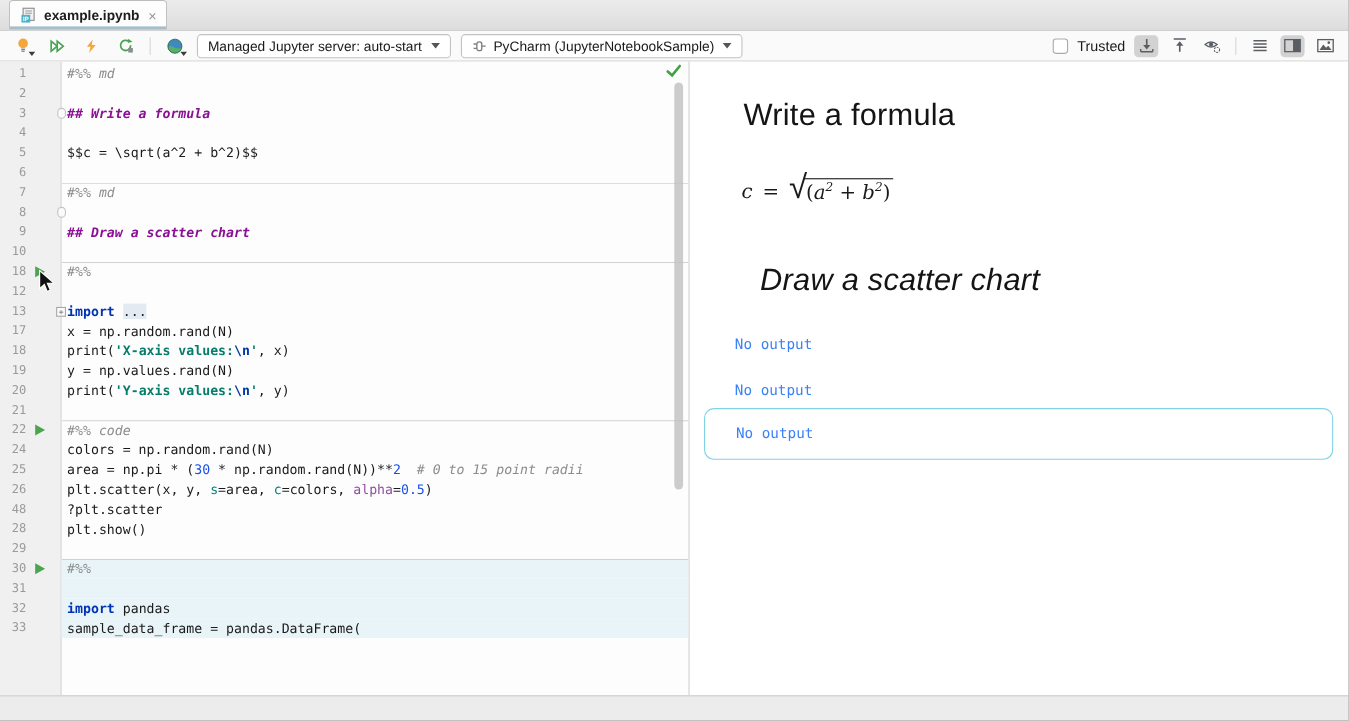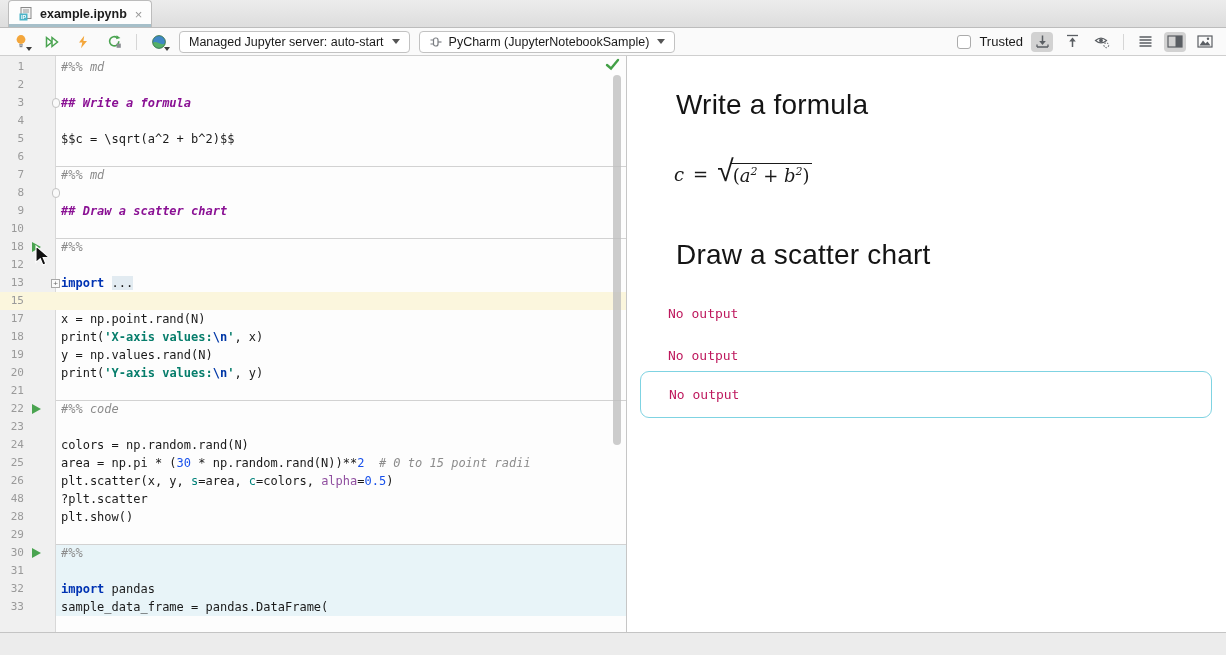--- a/index.html
+++ b/index.html
@@ -69,29 +69,29 @@
   .tk-kwarg { color:#00827a; }
   .tk-kwarg2 { color:#8f4e9f; }
   .tk-fold { background:#e2ebf1; color:#1a1a1a; }
   .ed-check { position:absolute; top:2px; right:6px; z-index:4; }
   .ed-scrollbar { position:absolute; top:19px; right:5px; width:8px; height:370px;
     background:#bfbfbf; border-radius:4px; opacity:.8; z-index:5; }
   
   .preview { flex:1; position:relative; background:#fff; }
   .pv-h { position:absolute; font-size:28px; font-weight:400; color:#141414; letter-spacing:.2px; }
   .pv-h1 { top:33px; left:49px; }
-  .pv-h2 { top:183px; left:49px; }
+  .pv-h2 { top:183px; left:64px;font-style:italic; }
   .formula { position:absolute; top:103px; left:47px; display:flex; align-items:center;
     font-family:"DejaVu Serif", serif; font-size:18px; color:#1a1a1a; }
   .mvar { font-style:italic; }
   .meq { margin:0 9px; }
   .msqrt { font-size:30px; line-height:1; margin-right:-3px; transform:translateY(-3px); font-family:"DejaVu Sans",sans-serif; font-weight:200; }
   .mrad { border-top:1.4px solid #1a1a1a; padding:1px 2px 0 2px;text-align:center; }
   .mrad sup { font-size:11px; font-style:italic; }
-  .no-output { position:absolute; font:13px/16px "DejaVu Sans Mono", monospace; color:#be185d; }
+  .no-output { position:absolute; font:13px/16px "DejaVu Sans Mono", monospace; color:#3b82f6; }
   .out1 { top:250px; left:41px; }
   .out2 { top:292px; left:41px; }
   .out-box { position:absolute; top:315px; left:13px; right:14px; height:47px;
     border:1.5px solid #7fd3e2; border-radius:9px; background:#fff; }
   .out3 { position:absolute; top:15px; left:28px; }
   
   .statusbar { height:23px; background:#ececec; border-top:1px solid #c4c4c4; }
   
   .mouse-cursor { position:absolute; left:34px; top:245px; z-index:50; }
   svg { display:block; }
@@ -311,33 +311,26 @@
           </div>
           <div class="ed-row">
             <div class="gut">
               <span class="ln">13</span>
               <span class="gic">
                 <span class="fold-plus"></span>
               </span>
             </div>
             <div class="cl"><span class="tk-kw">import</span><span class="tk-txt"> </span><span class="tk-fold">...</span></div>
           </div>
-          <div class="ed-row cur">
-            <div class="gut">
-              <span class="ln">15</span>
-              <span class="gic"></span>
-            </div>
-            <div class="cl"></div>
-          </div>
           <div class="ed-row">
             <div class="gut">
               <span class="ln">17</span>
               <span class="gic"></span>
             </div>
-            <div class="cl"><span class="tk-txt">x = np.point.rand(N)</span></div>
+            <div class="cl"><span class="tk-txt">x = np.random.rand(N)</span></div>
           </div>
           <div class="ed-row">
             <div class="gut">
               <span class="ln">18</span>
               <span class="gic"></span>
             </div>
             <div class="cl"><span class="tk-txt">print(</span><span class="tk-str">'X-axis values:</span><span class="tk-esc">\n</span><span class="tk-str">'</span><span class="tk-txt">, x)</span></div>
           </div>
           <div class="ed-row">
             <div class="gut">
@@ -361,27 +354,20 @@
             <div class="cl"></div>
           </div>
           <div class="ed-row">
             <div class="gut">
               <span class="ln">22</span>
               <span class="gic">
                 <span class="run-arrow"></span>
               </span>
             </div>
             <div class="cl sep"><span class="tk-cm">#%% code</span></div>
-          </div>
-          <div class="ed-row">
-            <div class="gut">
-              <span class="ln">23</span>
-              <span class="gic"></span>
-            </div>
-            <div class="cl"></div>
           </div>
           <div class="ed-row">
             <div class="gut">
               <span class="ln">24</span>
               <span class="gic"></span>
             </div>
             <div class="cl"><span class="tk-txt">colors = np.random.rand(N)</span></div>
           </div>
           <div class="ed-row">
             <div class="gut">

